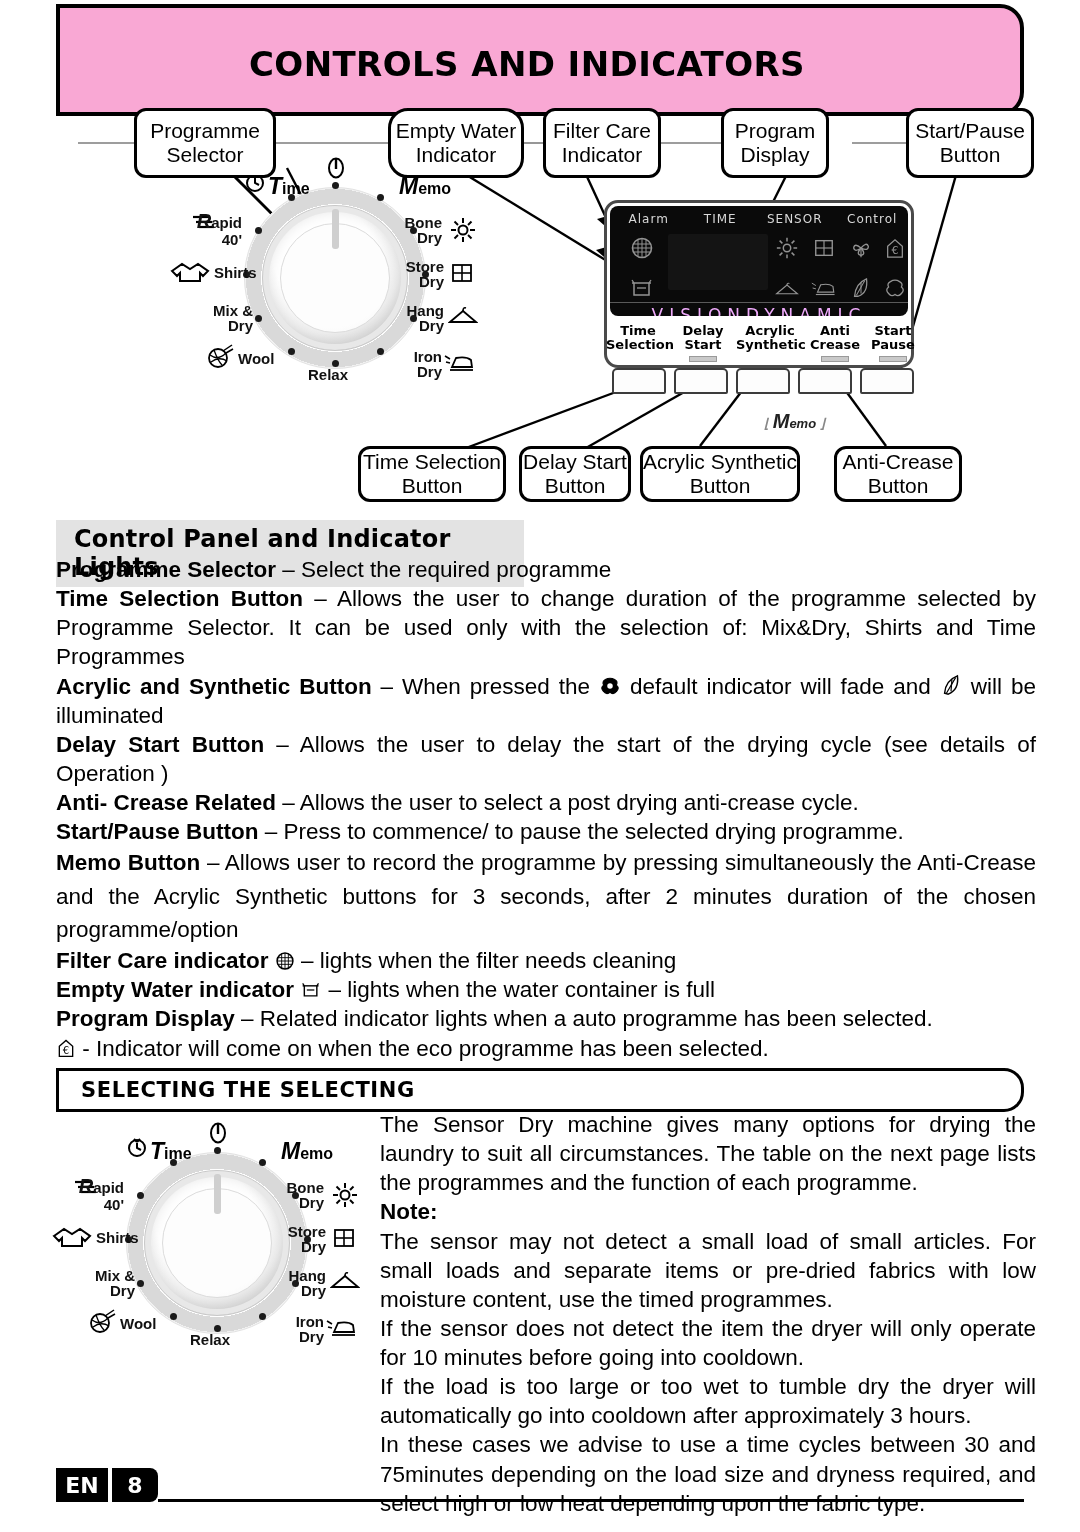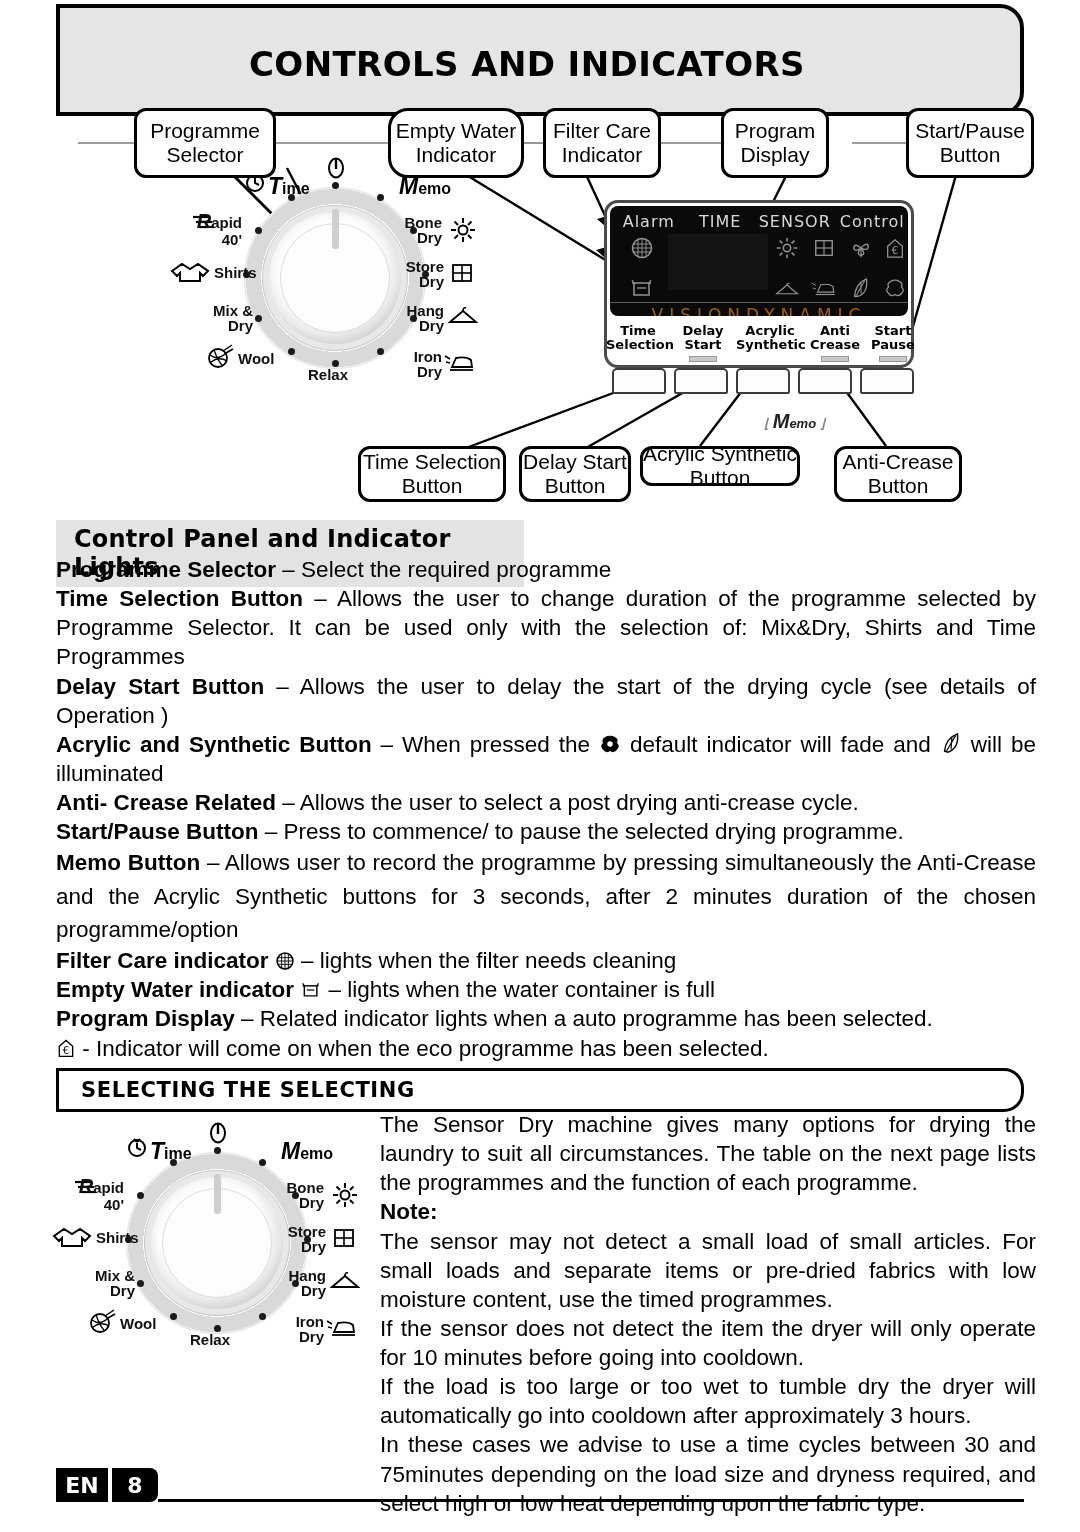--- a/index.html
+++ b/index.html
@@ -10,21 +10,21 @@
     font-family:"Liberation Sans", sans-serif;
     position:relative; overflow:hidden;
   }
 
   
   #page { position:absolute; inset:0; }
 
   .title-frame{
     position:absolute; left:56px; top:4px; width:968px; height:112px;
     border:4px solid #000; border-radius:0 24px 24px 0;
-    background:#e5e5e5;
+    background:#f9a8d4;
   }
   .title-text{
     position:absolute; left:0; right:26px; top:36px;
     text-align:center; font-size:34px; font-weight:bold;
     letter-spacing:.4px; font-family:"DejaVu Sans", sans-serif;
   }
 
   
   .callout{
     position:absolute; border:3px solid #000; border-radius:12px;
@@ -77,31 +77,31 @@
   
   .display-shell{
     position:absolute; border:3px solid #4a4a4a; border-radius:14px;
     background:#fff; padding:4px;
   }
   .lcd{
     position:absolute; background:#0a0a0a; border-radius:8px; overflow:hidden;
   }
   .lcd-top-labels{
     position:absolute; left:0; right:0; top:6px; display:flex;
-    color:#d8d8d8; font-size:16px; letter-spacing:1px;
+    color:#d8d8d8; font-size:12px; letter-spacing:1px;
     font-family:"DejaVu Sans", sans-serif;
   }
   .lcd-top-labels span{ text-align:center; }
   .lcd-window{
     position:absolute; background:#141414; border-radius:2px;
   }
   .lcd-icon{ position:absolute; opacity:.72; }
   .lcd-brand{
     position:absolute; left:0; right:0; text-align:center;
-    color:#a16207; font-size:17px; letter-spacing:6px;
+    color:#f0abfc; font-size:17px; letter-spacing:6px;
     font-family:"DejaVu Sans", sans-serif;
   }
   .lcd-divider{ position:absolute; height:1px; background:#5a5a5a; }
 
   .btn-label{
     position:absolute; text-align:center; font-size:13px; line-height:1.04;
     font-weight:bold; font-family:"DejaVu Sans", sans-serif; white-space:nowrap;
   }
   .btn-led{ position:absolute; height:6px; background:#c9c9c9; border:1px solid #9a9a9a; }
   .btn-key{
@@ -222,21 +222,21 @@
   </div>
 
   <div class="callout" style="left:358px; top:446px; width:148px; height:56px;justify-content:center;">
     <span>Time Selection</span>
     <span>Button</span>
   </div>
   <div class="callout" style="left:519px; top:446px; width:112px; height:56px;">
     <span>Delay Start</span>
     <span>Button</span>
   </div>
-  <div class="callout" style="left:640px; top:446px; width:160px; height:40px;">
+  <div class="callout" style="left:640px; top:446px; width:160px; height:56px;">
     <span>Acrylic Synthetic</span>
     <span>Button</span>
   </div>
   <div class="callout" style="left:834px; top:446px; width:128px; height:56px;">
     <span>Anti-Crease</span>
     <span>Button</span>
   </div>
 
   <div class="panel-art" style="left:180px; top:165px; width:330px; height:225px;">
     <div class="dial-ring" style="left:64px; top:22px; width:182px; height:182px;"></div>
@@ -483,32 +483,32 @@
 
     <p>
       <b>Programme Selector</b><span> – Select the required programme</span>
     </p>
 
     <p>
       <b>Time Selection Button</b><span> – Allows the user to change duration of the programme selected by Programme Selector. It can be used only with the selection of: Mix&amp;Dry, Shirts and Time Programmes</span>
     </p>
 
     <p>
-      <b>Delay Start Button</b><span>  – Allows the user to delay the start of the drying cycle (see details of Operation )</span>
-    </p>
-
-    <p>
       <b>Acrylic and Synthetic Button</b><span>  – When pressed the </span><svg class="inline-ico" width="22" height="22" viewBox="0 0 24 24">
           <path d="M7 5 Q3 7 5 11 Q1 14 5 18 Q8 22 12 19 Q16 22 19 18 Q23 14 19 11 Q21 7 17 5 Q12 2 7 5 Z" fill="#000" stroke="#000" stroke-width="1.2"></path>
           <circle cx="12" cy="12" r="3" fill="#fff"></circle>
         </svg><span> default indicator will fade and </span><svg class="inline-ico" width="22" height="24" viewBox="0 0 24 26">
           <path d="M19 3 Q6 8 5 22 L9 23 Q21 18 19 3 Z" fill="none" stroke="#000" stroke-width="1.6"></path>
           <line x1="17" y1="5" x2="7" y2="22" stroke="#000" stroke-width="1.3"></line>
           <line x1="13" y1="7" x2="12" y2="20" stroke="#000" stroke-width="1.3"></line>
         </svg><span> will be illuminated</span>
+    </p>
+
+    <p>
+      <b>Delay Start Button</b><span>  – Allows the user to delay the start of the drying cycle (see details of Operation )</span>
     </p>
 
     <p class="nojust">
       <b>Anti- Crease Related</b><span> –  Allows the user to select  a post drying anti-crease cycle.</span>
     </p>
 
     <p class="nojust">
       <b>Start/Pause Button</b><span> – Press to commence/ to pause the selected drying programme.</span>
     </p>
 

